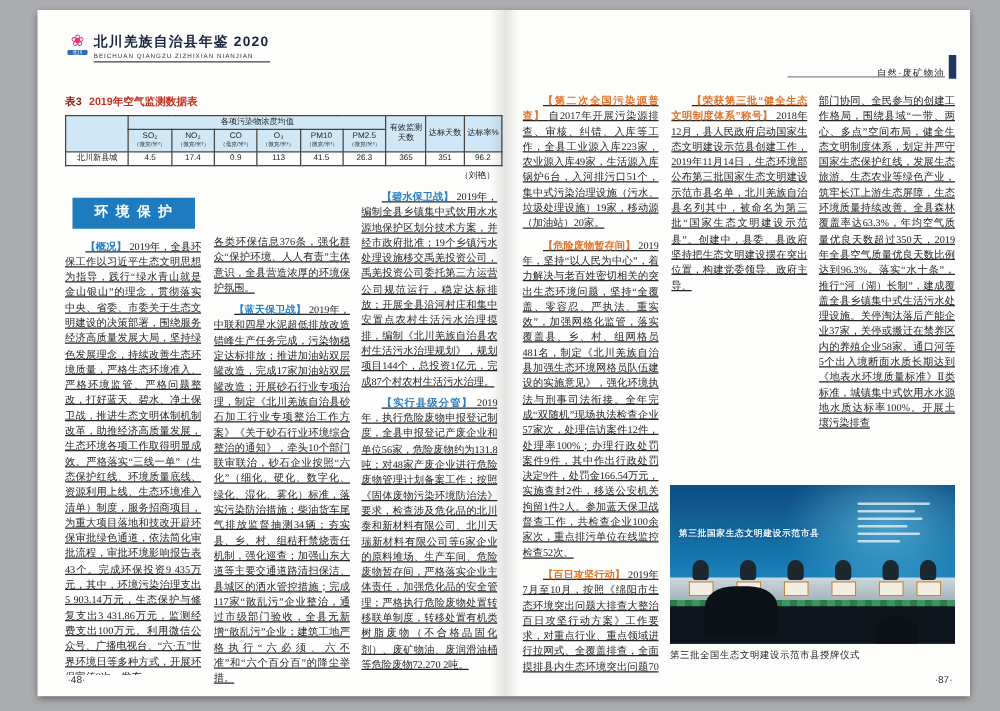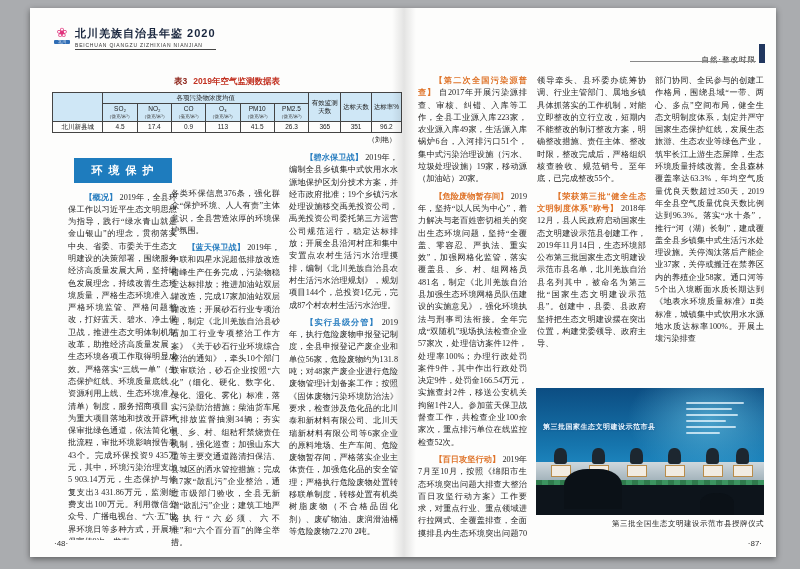--- a/index.html
+++ b/index.html
@@ -23,21 +23,21 @@
   .logo .flower{font-size:13px;color:#e0337c;display:block;}
   .logo .badge{display:block;background:#2f6db5;color:#fff;font-size:4px;font-family:"Liberation Sans",sans-serif;border-radius:1px;padding:0 1px;margin-top:1px;}
   .titleblock .cn{font-size:11px;font-weight:bold;color:#18253d;letter-spacing:1px;font-family:"Liberation Sans",sans-serif;}
   .titleblock .py{font-size:5px;color:#333;letter-spacing:.8px;border-bottom:1px solid #444;padding-bottom:1px;margin-top:1px;font-family:"Liberation Sans",sans-serif;}
   .corner-tab{position:absolute;top:40px;left:600px;width:126px;text-align:right;}
   .corner-tab .tab-text{font-size:7.5px;color:#222;letter-spacing:1px;font-family:"Liberation Sans",sans-serif;padding-bottom:3px;display:inline-block;}
   .corner-rule{position:absolute;top:53px;left:600px;width:126px;border-bottom:1px solid #888;}
   .corner-bar{position:absolute;top:36px;left:729px;width:6px;height:19px;background:#21375f;}
   
   .tablewrap{position:absolute;left:22px;top:68px;width:350px;}
-  .tbl-caption{text-align:center;font-size:8.5px;font-weight:bold;margin-bottom:4px;font-family:"Liberation Sans",sans-serif;}
+  .tbl-caption{font-size:8.5px;font-weight:bold;margin-bottom:4px;font-family:"Liberation Sans",sans-serif;}
   .tbl-caption .pre{color:#8b1f14;margin-right:6px;}
   .tbl-caption .ttl{color:#c23222;}
   table.air{border-collapse:collapse;width:100%;table-layout:fixed;}
   table.air th,table.air td{
     border:0.5px solid #444;font-weight:normal;text-align:center;
     font-size:6.5px;color:#222;padding:1px 0;line-height:1.25;
     font-family:"Liberation Sans",sans-serif;
   }
   table.air th{background:#cfe7f6;}
   table.air .unit{font-size:5px;color:#333;display:block;transform:scale(.9);}
@@ -45,26 +45,26 @@
   .tbl-credit{text-align:right;font-size:7px;color:#222;margin-top:2px;padding-right:6px;}
   
   .section-box{
     width:92px;margin:0 auto 9px auto;background:#1e7cbe;color:#fff;
     text-align:center;font-size:11px;font-weight:bold;letter-spacing:6px;
     padding:4px 0 4px 6px;font-family:"Liberation Sans",sans-serif;
   }
   
   .col{position:absolute;width:109px;font-size:8.2px;line-height:1.5;
     text-align:justify;color:#262626;overflow:hidden;}
-  .col p{margin:0 0 5px 0;text-indent:2em;}
+  .col p{margin:0 0 5px 0;text-indent:2em;text-decoration:underline;}
   .col p.cont{text-indent:0;}
   .head{font-weight:bold;font-family:"Liberation Sans",sans-serif;}
   .head.blue{color:#2b7fc0;}
   .head.orange{color:#df742a;}
-  #colL1{left:38px;top:150px;height:382px;}
+  #colL1{left:22px;top:150px;height:382px;}
   #colL2{left:141px;top:144px;height:388px;margin-top:36px;}
   #colL3{left:259px;top:144px;height:388px;}
   #colR1{left:388px;top:67px;height:465px;}
   #colR2{left:507px;top:67px;height:306px;}
   #colR3{left:625px;top:67px;height:308px;}
   
   .photo{
     position:absolute;left:506px;top:380px;width:228px;height:127px;
     background:linear-gradient(180deg,#0c4d82 0%,#1675ad 45%,#1d86bf 62%,#10394f 75%,#0c1720 100%);
     overflow:hidden;
@@ -78,21 +78,21 @@
   .stage-table{position:absolute;left:0;top:74px;width:100%;height:20px;
     background:linear-gradient(180deg,#cfd8dd,#9fb0b8);}
   .figure{position:absolute;top:60px;width:13px;height:16px;background:#1d2730;border-radius:45% 45% 20% 20%;}
   .plaque{position:absolute;top:77px;width:18px;height:10px;background:#f2ece2;border:1px solid #b98c4a;}
   .plants{position:absolute;left:0;top:92px;width:100%;height:8px;
     background:repeating-linear-gradient(90deg,#2f7a4c 0 6px,#3c9460 6px 12px);filter:blur(.6px);}
   .fore{position:absolute;left:0;bottom:0;width:100%;height:30px;background:#0d141b;}
   .fore-head1{position:absolute;left:28px;bottom:6px;width:58px;height:40px;background:#0b1117;border-radius:40% 40% 0 0;}
   .fore-head2{position:absolute;right:30px;bottom:0;width:34px;height:22px;background:#0b1117;border-radius:45% 45% 0 0;}
   .photo-caption{
-    position:absolute;left:506px;top:511px;width:228px;text-align:right;
+    position:absolute;left:506px;top:511px;width:228px;text-align:left;
     font-size:7.5px;color:#222;letter-spacing:.5px;
   }
   
   .folio{position:absolute;font-size:8px;color:#333;top:531px;font-family:"Liberation Sans",sans-serif;}
   .folio.left{left:24px;}
   .folio.right{right:14px;}
 </style>
 </head>
 <body>
 
@@ -103,21 +103,21 @@
       <span class="flower">❀</span>
       <span class="badge">北川</span>
     </div>
     <div class="titleblock">
       <div class="cn">北川羌族自治县年鉴 2020</div>
       <div class="py">BEICHUAN QIANGZU ZIZHIXIAN NIANJIAN</div>
     </div>
   </div>
 
   <div class="corner-tab">
-    <span class="tab-text">自然·整改时限</span>
+    <span class="tab-text">自然·废矿物油</span>
   </div>
   <div class="corner-rule"></div>
   <div class="corner-bar"></div>
 
   <div class="tablewrap">
     <div class="tbl-caption">
       <span class="pre">表3</span><span class="ttl">2019年空气监测数据表</span>
     </div>
     <table class="air">
       <colgroup>
@@ -173,21 +173,20 @@
   <div class="col" id="colL3">
       <p><span class="head blue">【碧水保卫战】 </span>2019年，编制全县乡镇集中式饮用水水源地保护区划分技术方案，并经市政府批准；19个乡镇污水处理设施移交禹羌投资公司，禹羌投资公司委托第三方运营公司规范运行，稳定达标排放；开展全县沿河村庄和集中安置点农村生活污水治理摸排，编制《北川羌族自治县农村生活污水治理规划》，规划项目144个，总投资1亿元，完成87个村农村生活污水治理。</p>
       <p><span class="head blue">【实行县级分管】 </span>2019年，执行危险废物申报登记制度，全县申报登记产废企业和单位56家，危险废物约为131.8吨；对48家产废企业进行危险废物管理计划备案工作；按照《固体废物污染环境防治法》要求，检查涉及危化品的北川泰和新材料有限公司、北川天瑞新材料有限公司等6家企业的原料堆场、生产车间、危险废物暂存间，严格落实企业主体责任，加强危化品的安全管理；严格执行危险废物处置转移联单制度，转移处置有机类树脂废物（不合格品固化剂）、废矿物油、废润滑油桶等危险废物72.270 2吨。</p>
     </div>
   <div class="col" id="colR1">
       <p><span class="head orange">【第二次全国污染源普查】 </span>自2017年开展污染源排查、审核、纠错、入库等工作，全县工业源入库223家，农业源入库49家，生活源入库锅炉6台，入河排污口51个，集中式污染治理设施（污水、垃圾处理设施）19家，移动源（加油站）20家。</p>
       <p><span class="head orange">【危险废物暂存间】 </span>2019年，坚持“以人民为中心”，着力解决与老百姓密切相关的突出生态环境问题，坚持“全覆盖、零容忍、严执法、重实效”，加强网格化监管，落实覆盖县、乡、村、组网格员481名，制定《北川羌族自治县加强生态环境网格员队伍建设的实施意见》，强化环境执法与刑事司法衔接。全年完成“双随机”现场执法检查企业57家次，处理信访案件12件，处理率100%；办理行政处罚案件9件，其中作出行政处罚决定9件，处罚金166.54万元，实施查封2件，移送公安机关拘留1件2人。参加蓝天保卫战督查工作，共检查企业100余家次，重点排污单位在线监控检查52次。</p>
       <p><span class="head orange">【百日攻坚行动】 </span>2019年7月至10月，按照《绵阳市生态环境突出问题大排查大整治百日攻坚行动方案》工作要求，对重点行业、重点领域进行拉网式、全覆盖排查，全面摸排县内生态环境突出问题70个，实行县级分管</p>
     </div>
   <div class="col" id="colR2">
-      <p class="cont">领导牵头、县环委办统筹协调、行业主管部门、属地乡镇具体抓落实的工作机制，对能立即整改的立行立改，短期内不能整改的制订整改方案，明确整改措施、责任主体、整改时限，整改完成后，严格组织核查验收、规范销号。至年底，已完成整改55个。</p>
       <p><span class="head orange">【荣获第三批“健全生态文明制度体系”称号】 </span>2018年12月，县人民政府启动国家生态文明建设示范县创建工作，2019年11月14日，生态环境部公布第三批国家生态文明建设示范市县名单，北川羌族自治县名列其中，被命名为第三批“国家生态文明建设示范县”。创建中，县委、县政府坚持把生态文明建设摆在突出位置，构建党委领导、政府主导、</p>
     </div>
   <div class="col" id="colR3">
       <p class="cont">部门协同、全民参与的创建工作格局，围绕县域“一带、两心、多点”空间布局，健全生态文明制度体系，划定并严守国家生态保护红线，发展生态旅游、生态农业等绿色产业，筑牢长江上游生态屏障，生态环境质量持续改善。全县森林覆盖率达63.3%，年均空气质量优良天数超过350天，2019年全县空气质量优良天数比例达到96.3%。落实“水十条”，推行“河（湖）长制”，建成覆盖全县乡镇集中式生活污水处理设施。关停淘汰落后产能企业37家，关停或搬迁在禁养区内的养殖企业58家。通口河等5个出入境断面水质长期达到《地表水环境质量标准》Ⅱ类标准，城镇集中式饮用水水源地水质达标率100%。开展土壤污染排查</p>
     </div>
 
   <div class="photo">
     <div class="screen-glow"></div>
     <div class="screen-list" id="screen-list">
         <div style="width: 58px;"></div>

